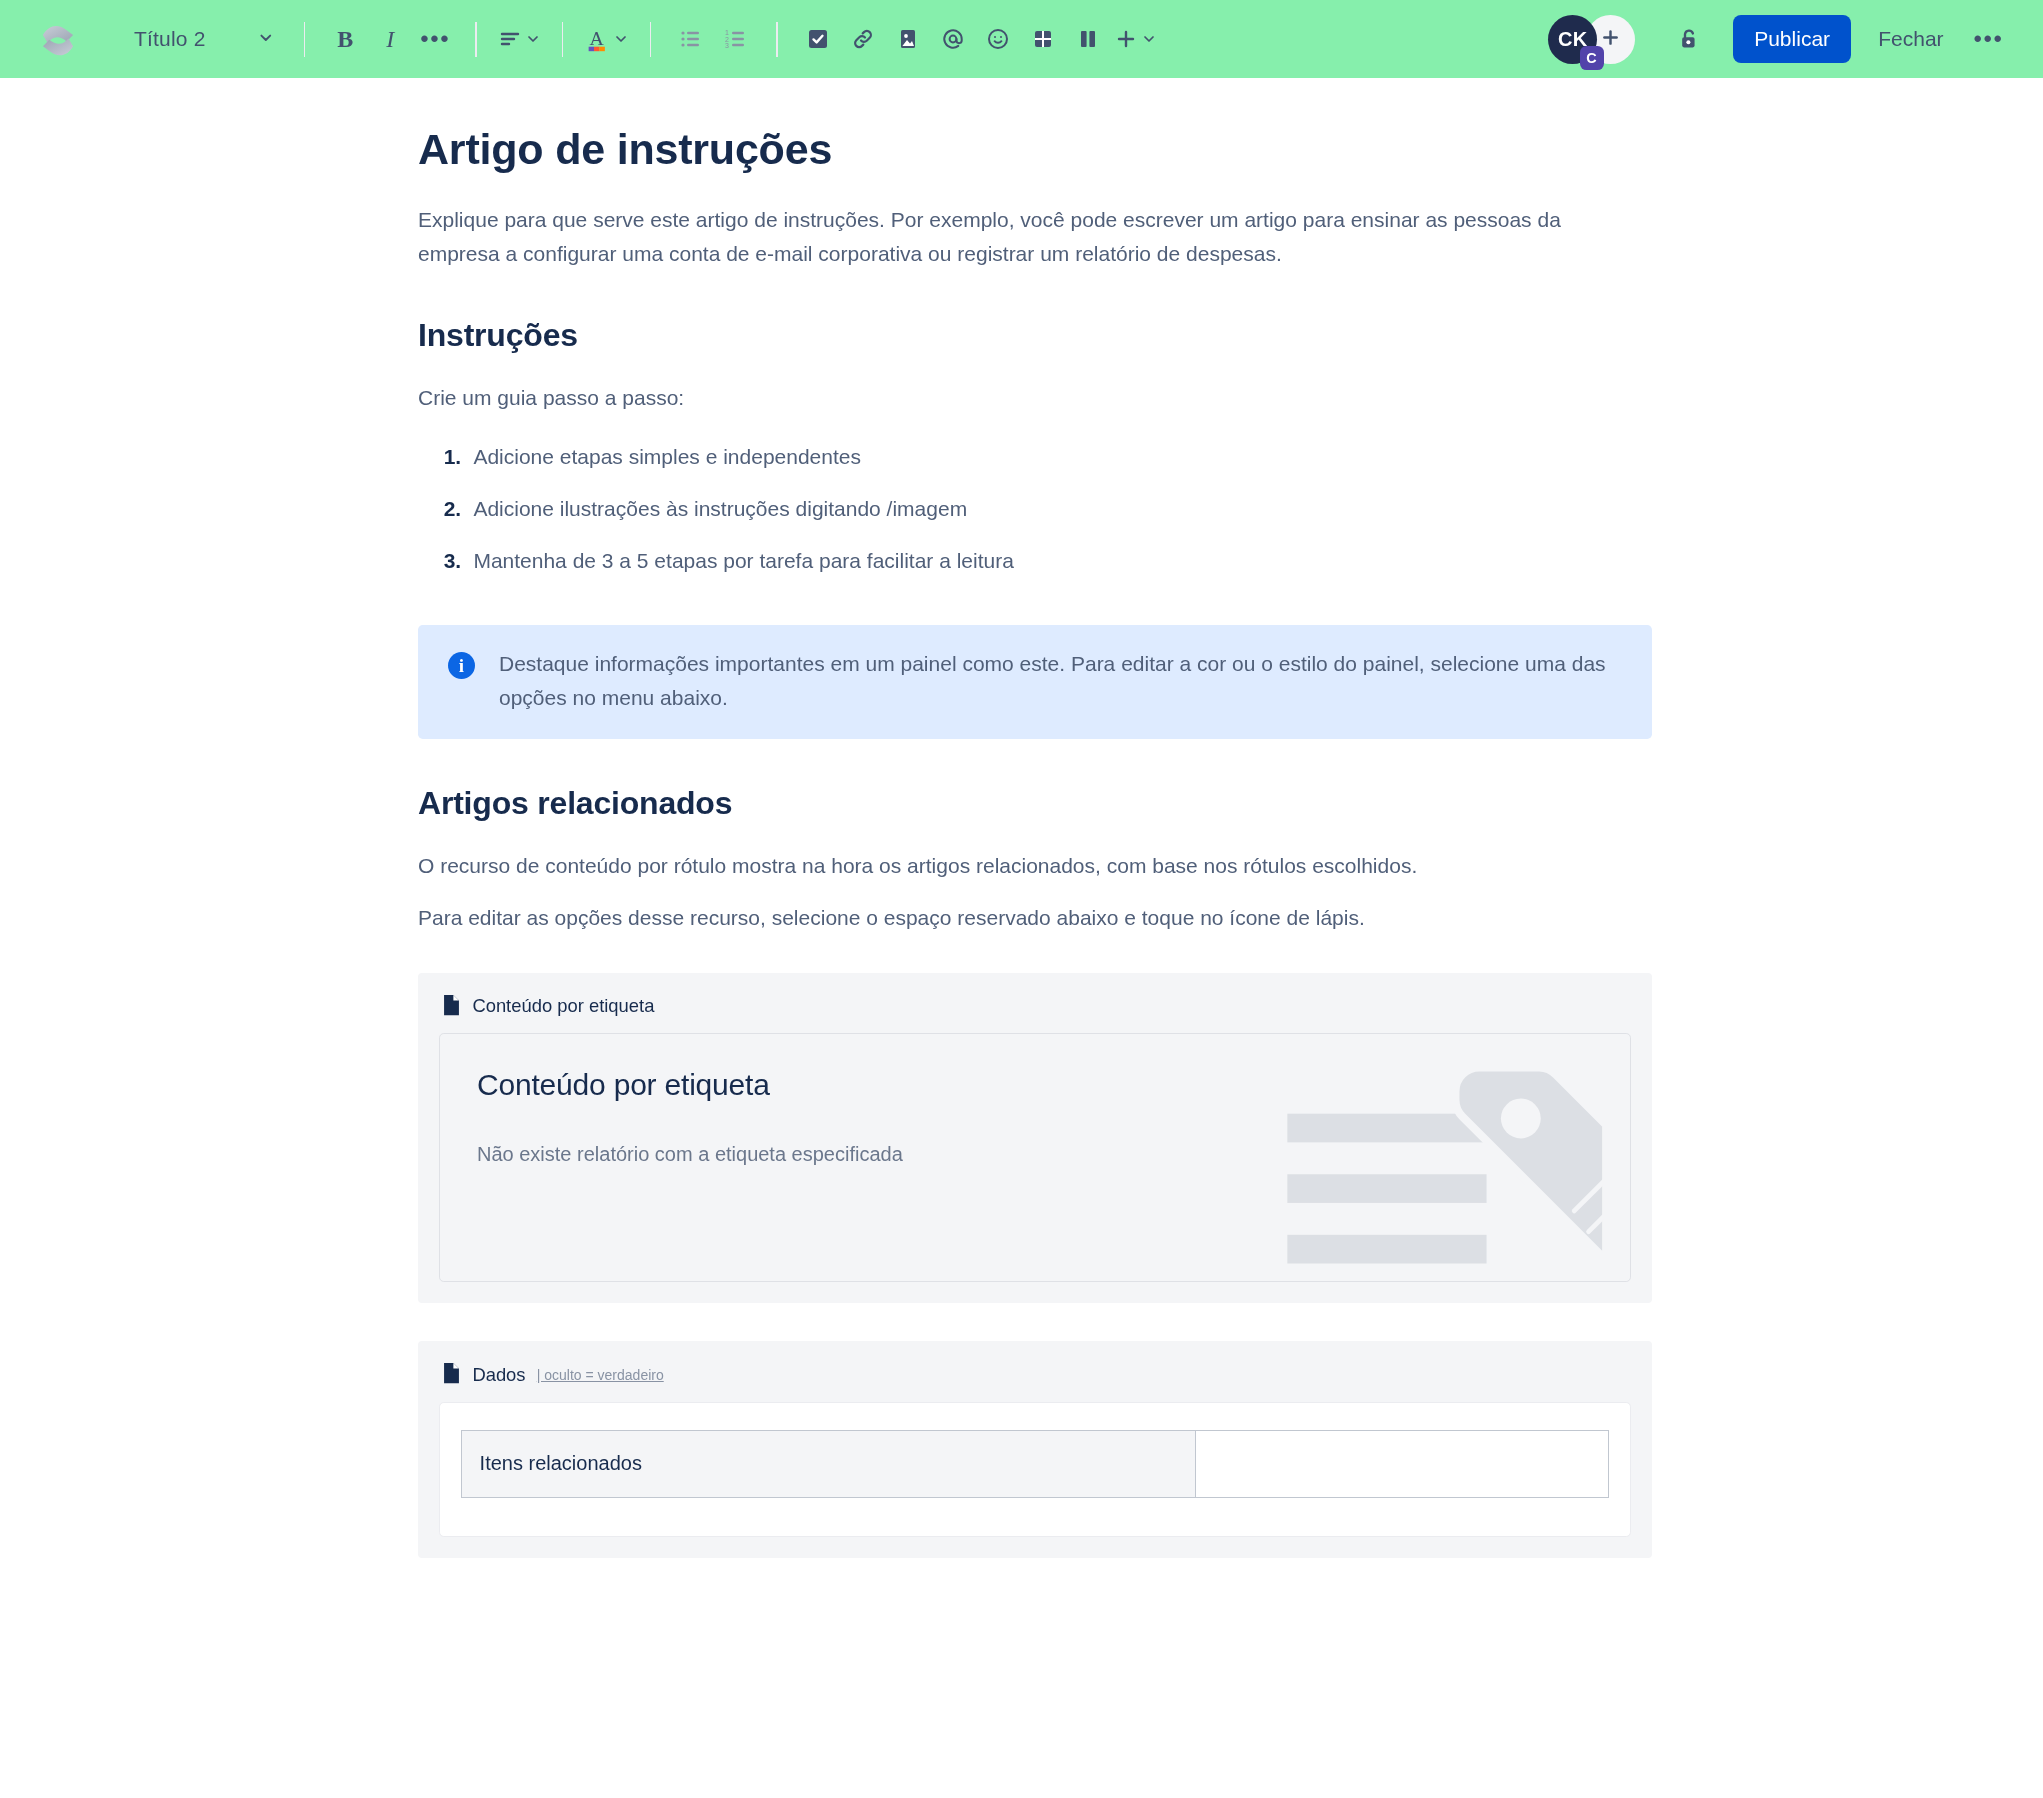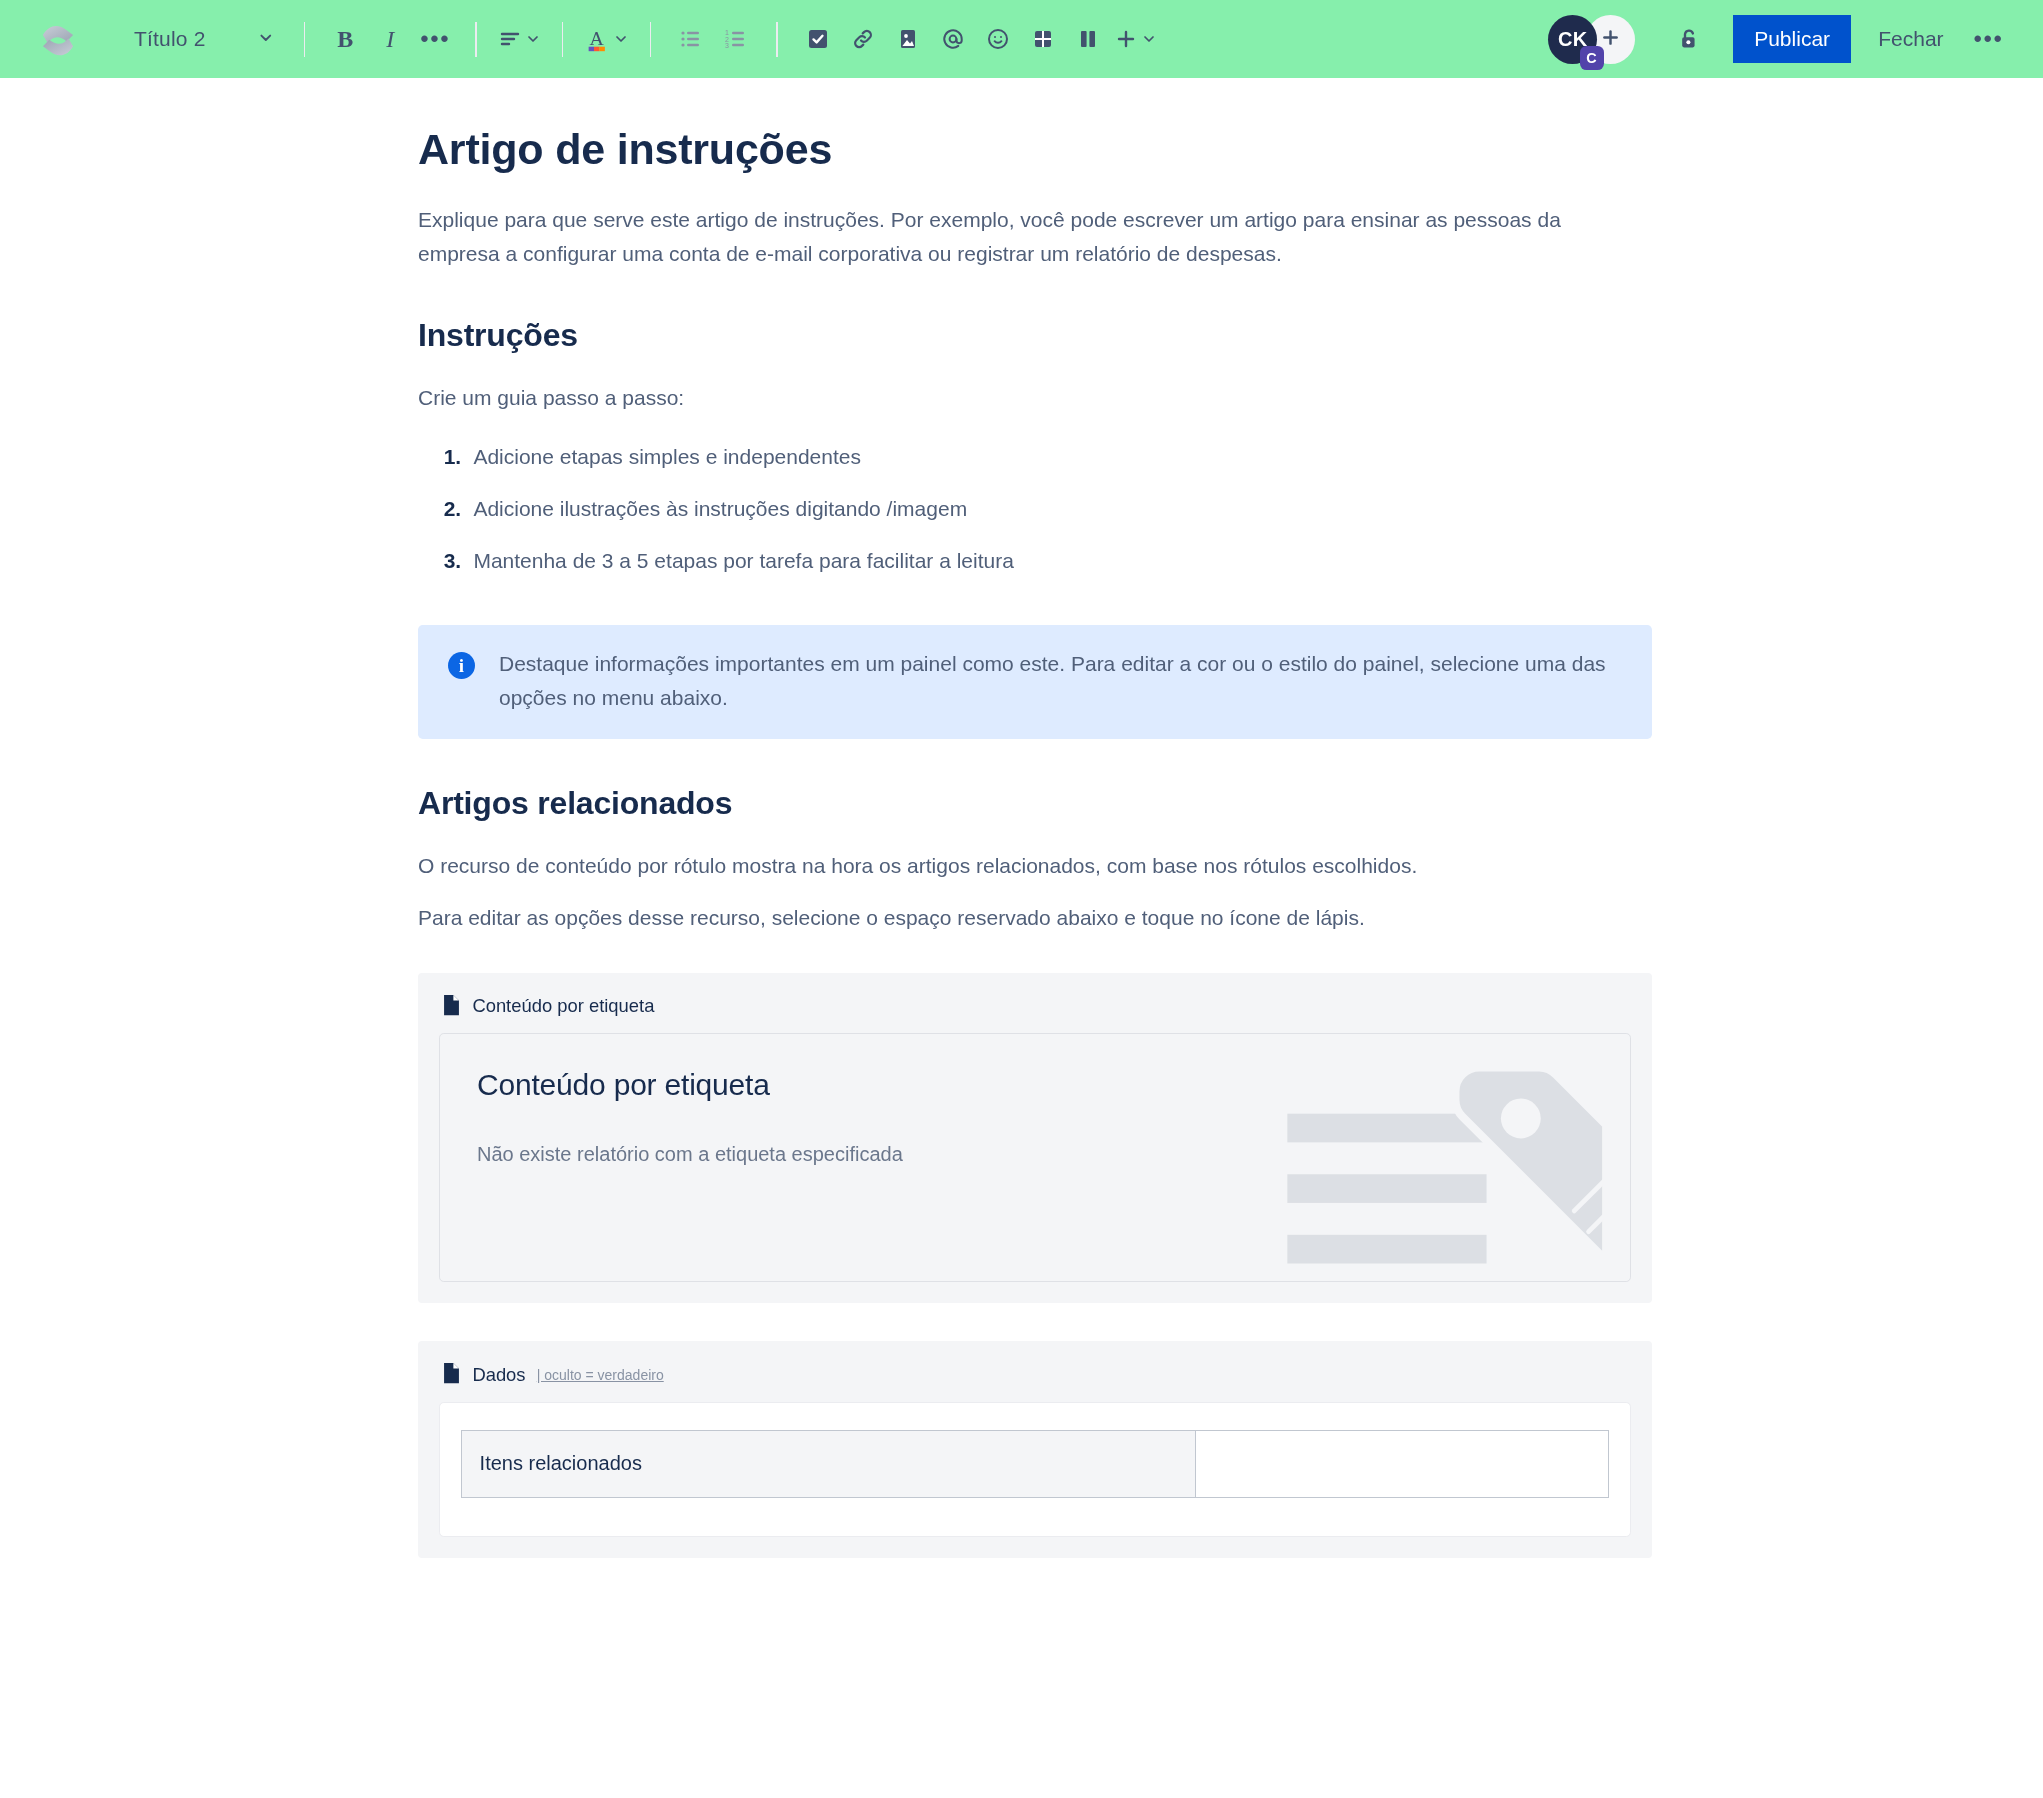--- a/index.html
+++ b/index.html
@@ -66,21 +66,21 @@
   .avatar-add {
     width: 49px; height: 49px; border-radius: 50%;
     background: #f4f5f7; color: #42526e;
     display: flex; align-items: center; justify-content: center;
     margin-left: -11.2px; z-index: 1;
   }
   .lock-btn { margin-right: 21px; }
   .publish-btn {
     background: #0052cc; color: #ffffff;
     font-size: 21px; height: 48px; padding: 0 21px;
-    border-radius: 0; display: flex; align-items: center;
+    border-radius: 8px; display: flex; align-items: center;
     cursor: pointer; border: none; font-family: "Liberation Sans", sans-serif;
   }
   .close-btn {
     font-size: 21px; color: #42526e; height: 48px; padding: 0 16px;
     display: flex; align-items: center; cursor: pointer; margin-left: 11.2px;
     border-radius: 4px;
   }
   .more-btn {
     height: 45px; width: 45px; display:flex; align-items:center; justify-content:center;
     cursor: pointer; border-radius: 4px; margin-left: 6.4px;

